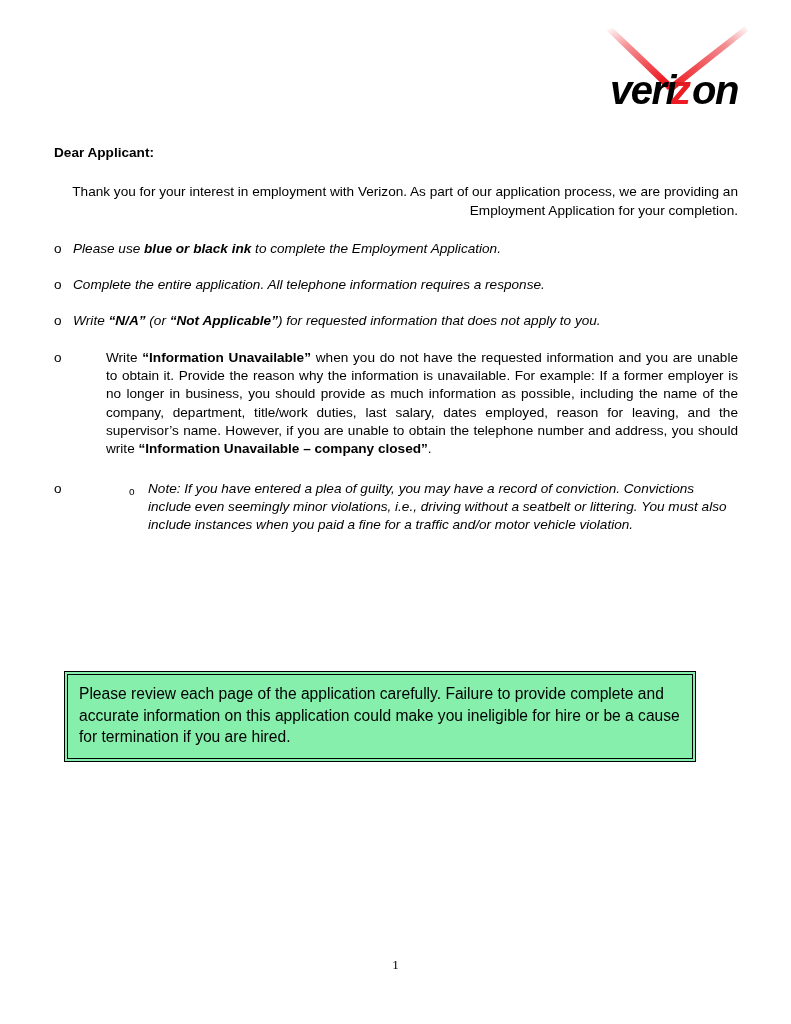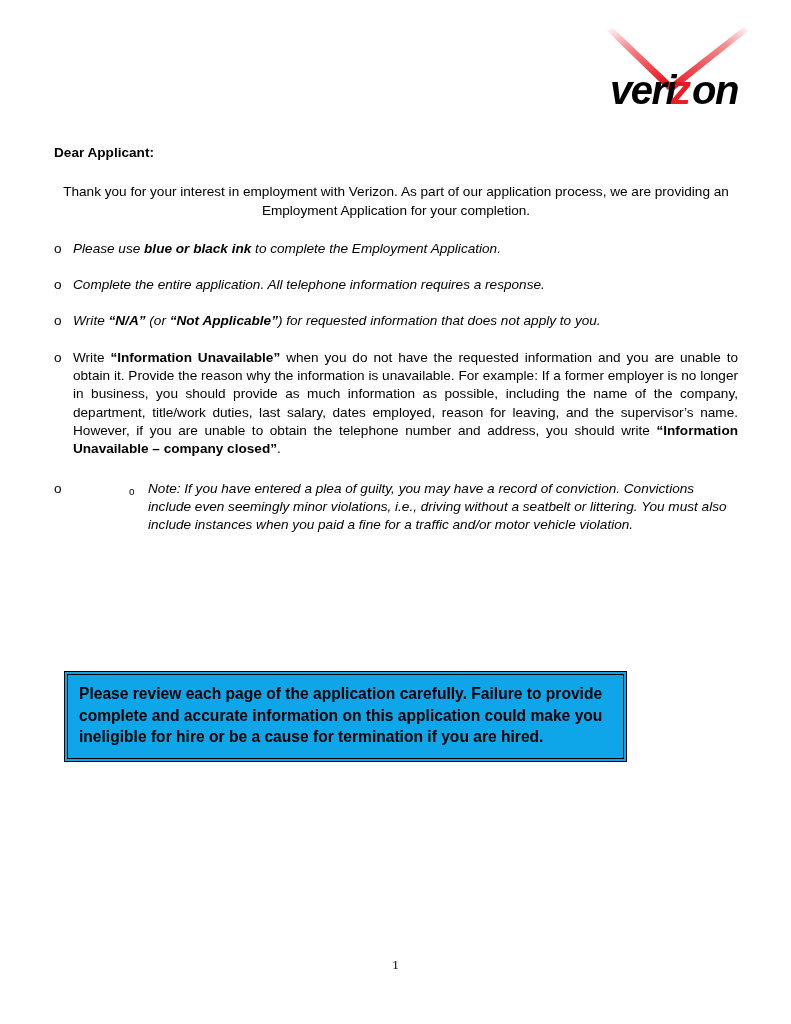--- a/index.html
+++ b/index.html
@@ -46,21 +46,21 @@
   }
 
   .salutation {
     margin: 0 0 21px 0;
     text-align: left;
     font-weight: bold;
   }
 
   .intro {
     margin: 8px 0 20px 0;
-    text-align: center;
+    text-align: right;
   }
 
   
   .bullets {
     list-style: none;
     margin: 0;
     padding: 0;
   }
   .bullets > li {
     position: relative;
@@ -72,21 +72,21 @@
   .bullets > li > .marker {
     position: absolute;
     left: 0;
     top: 0;
     font-size: 13.6px;
     line-height: 18.3px;
   }
   .bullets > li > .body-text {
     display: block;
   }
-  .li-flow { text-align: justify; }
+  .li-flow { text-align: justify; margin-left: 33px; }
   .li-left { text-align: left; font-style: italic; }
 
   
   .subbullets {
     list-style: none;
     margin: 21px 0 0 0;
     padding: 0;
   }
   .subbullets > li {
     position: relative;
@@ -102,26 +102,25 @@
     line-height: 18.3px;
   }
 
   b, .bold { font-weight: bold; }
 
   
   .callout {
     position: absolute;
     left: 64px;
     top: 671px;
-    width: 563px;
+    width: 632px;
     border: 1px solid #000000;
-    background: #0ea5e9;
+    background: #86efac;
     box-sizing: border-box;
     padding: 2px;
-    font-weight: bold;
   }
   .callout-inner {
     border: 1px solid #000000;
     padding: 8px 11px 10px 11px;
     box-sizing: border-box;
   }
   .callout-text {
     margin: 0;
     font-size: 15.6px;
     line-height: 21.5px;

